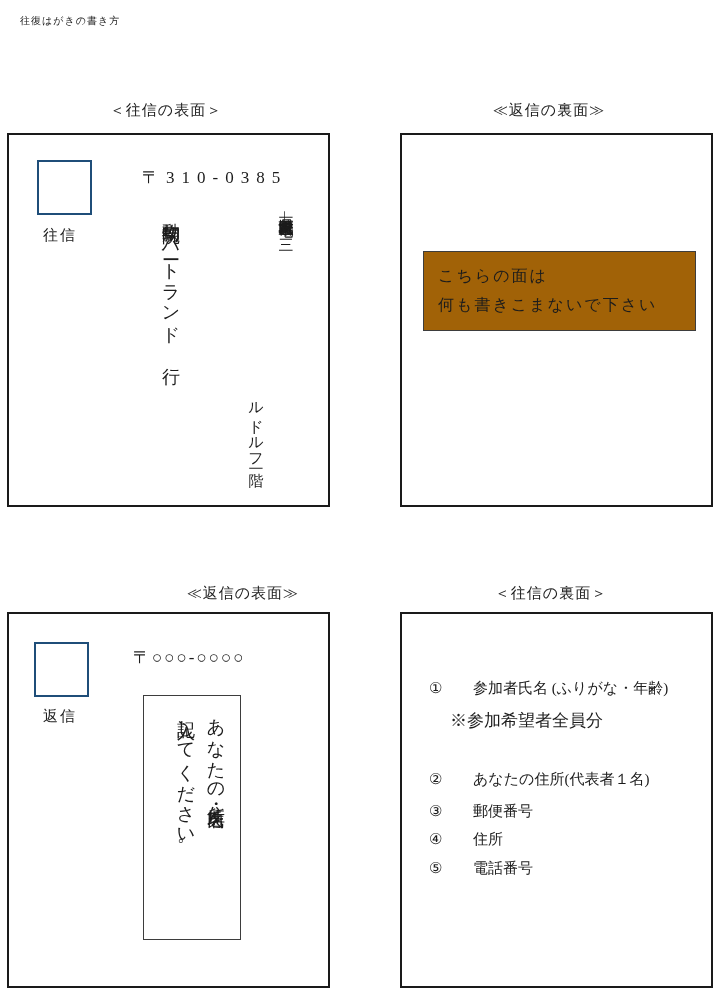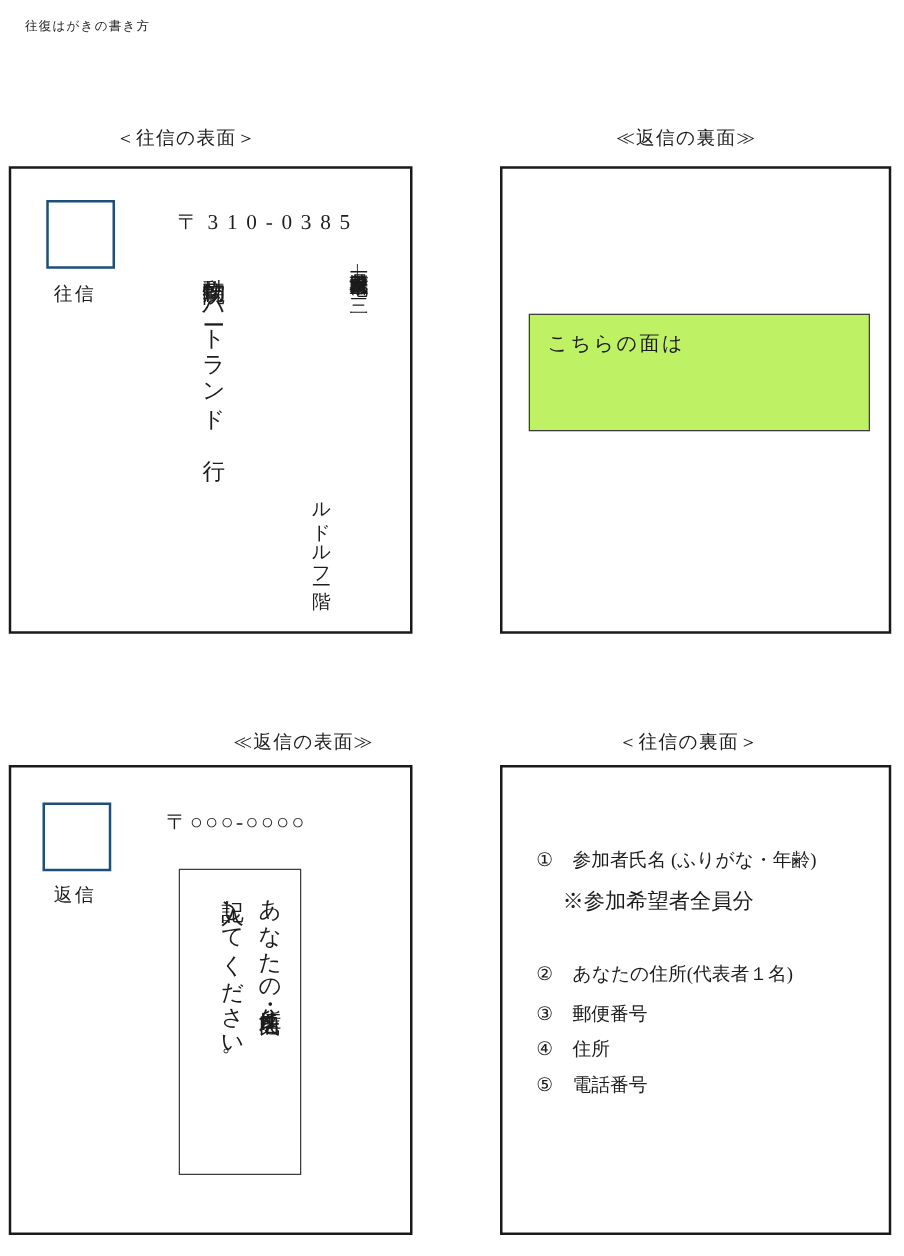--- a/index.html
+++ b/index.html
@@ -8,21 +8,21 @@
     position:relative;
     background:#ffffff;
     font-family:"Liberation Serif","DejaVu Serif",serif;
     color:var(--text-color,#1c1c1c);
     overflow:hidden;
   }
 
   .doc-title { position:absolute; left:20px; top:14px; font-size:10px; letter-spacing:1px; }
 
   .panel-header { position:absolute; font-size:15px; text-align:center; letter-spacing:1px; white-space:nowrap; }
-  .hdr-tl { left:3px;   width:292px; top:101px; }
+  .hdr-tl { left:20px;   width:292px; top:101px; }
   .hdr-tr { left:400px; width:298px; top:101px;font-family:Liberation Mono, monospace; }
   .hdr-bl { left:7px;   width:292px; top:584px;text-align:right; }
   .hdr-br { left:400px; width:302px; top:584px; }
 
   .postcard { position:absolute; background:#fff; border:2px solid var(--card-border,#1a1a1a); }
   .pc-tl { left:7px;   top:133px; width:323px; height:374px; }
   .pc-tr { left:400px; top:133px; width:313px; height:374px; }
   .pc-bl { left:7px;   top:612px; width:323px; height:376px; }
   .pc-br { left:400px; top:612px; width:313px; height:376px; }
 
@@ -34,40 +34,40 @@
   .postal-code { position:absolute; font-size:17px; white-space:nowrap; }
   .pc-tl .postal-code { left:133px; top:31px; letter-spacing:7px; }
   .pc-bl .postal-code { left:124px; top:32px; letter-spacing:2px; }
 
   .v-text { position:absolute; writing-mode:vertical-rl; text-orientation:mixed; white-space:nowrap; }
   .recipient { left:150px; top:74px; font-size:18px; letter-spacing:0.5px; }
   .addr-main { left:267px; top:72px; font-size:15px; letter-spacing:0.3px; }
   .addr-sub  { left:237px; top:256px; font-size:15px; letter-spacing:0.3px; }
 
   .note-box {
-    position:absolute; left:21px; top:116px; width:273px; height:94px;
-    border:1px solid var(--inner-border,#3d3d3d); padding:9px 0 0 14px; background:#bef264;
+    position:absolute; left:21px; top:116px; width:273px; height:80px;
+    border:1px solid var(--inner-border,#3d3d3d); padding:9px 0 0 14px; background:#a16207;
   }
   .note-line { font-size:16px; letter-spacing:2px; line-height:29px; white-space:nowrap; }
 
   .write-box {
     position:absolute; left:134px; top:81px; width:98px; height:245px;
     border:1px solid var(--inner-border,#3d3d3d); background:#fff;
   }
   .vbox-text {
     position:absolute; top:10px; right:9px;
     writing-mode:vertical-rl; text-orientation:mixed;
     font-size:18px; letter-spacing:1px; line-height:30px; white-space:nowrap;
   }
 
   .ob-intro { position:absolute; left:27px; top:34px; font-size:15px; white-space:nowrap; }
   .ob-note  { position:absolute; left:48px; top:95px; font-size:17px; white-space:nowrap; }
   .ob-item  { position:absolute; left:27px; display:flex; font-size:15px; white-space:nowrap; }
   .ob-item .num { width:20px; }
-  .ob-item .txt { margin-left:9px; }
+  .ob-item .txt { margin-left:24px; }
   .i1 { top:65px; } .i2 { top:156px; } .i3 { top:188px; } .i4 { top:216px; } .i5 { top:245px; }
 </style>
 </head>
 <body>
 
 <div class="doc-title">往復はがきの書き方</div>
 
 <div class="panel-header hdr-tl">＜往信の表面＞</div>
 <div class="panel-header hdr-tr">≪返信の裏面≫</div>
 <div class="panel-header hdr-bl">≪返信の表面≫</div>
@@ -78,20 +78,21 @@
   <div class="stamp-label">往信</div>
   <div class="postal-code">〒310-0385</div>
   <div class="v-text addr-main">茨城県水戸市元吉田町一〇五七―三</div>
   <div class="v-text addr-sub">ルドルフ一階</div>
   <div class="v-text recipient">動物病院　ハートランド　行</div>
 </div>
 
 <div class="postcard pc-tr">
   <div class="note-box">
     <div class="note-line">こちらの面は</div>
+    <div class="note-line">何も書きこまないで下さい</div>
   </div>
 </div>
 
 <div class="postcard pc-bl">
   <div class="stamp-frame"></div>
   <div class="stamp-label">返信</div>
   <div class="postal-code">〒○○○-○○○○</div>
   <div class="write-box">
     <div class="vbox-text">
       <div>あなたの住所・氏名を</div>

